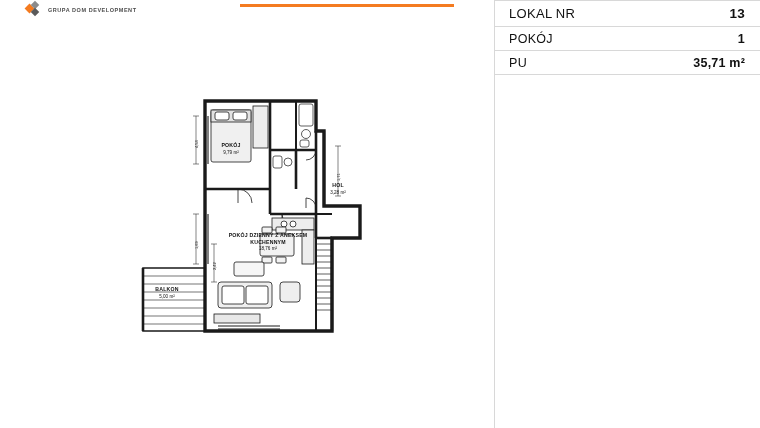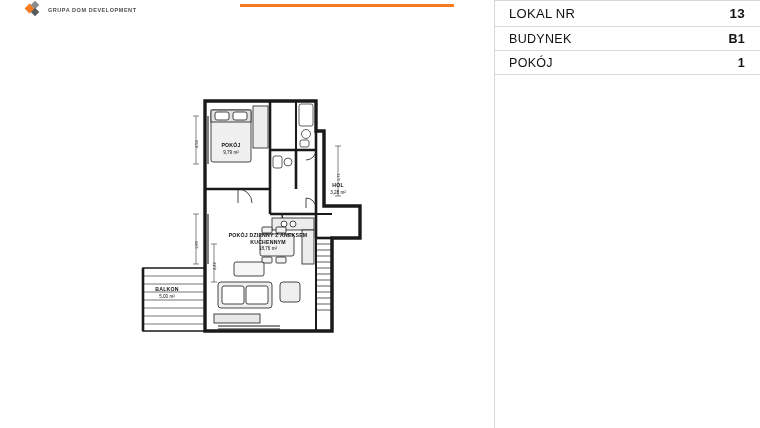--- a/index.html
+++ b/index.html
@@ -319,23 +319,23 @@
   </div>
 
   <div class="info-panel">
 
     <div class="info-rows">
       <div class="info-row big">
         <span class="info-label">LOKAL NR</span>
         <span class="info-value">13</span>
       </div>
       <div class="info-row">
-        <span class="info-label">BUDYNEK</span>
-        <span class="info-value">B1</span>
-      </div>
-      <div class="info-row">
         <span class="info-label">POKÓJ</span>
         <span class="info-value">1</span>
       </div>
+      <div class="info-row">
+        <span class="info-label">PU</span>
+        <span class="info-value">35,71 m²</span>
+      </div>
     </div>
 
   </div>
 </div>
 
 </body></html>

